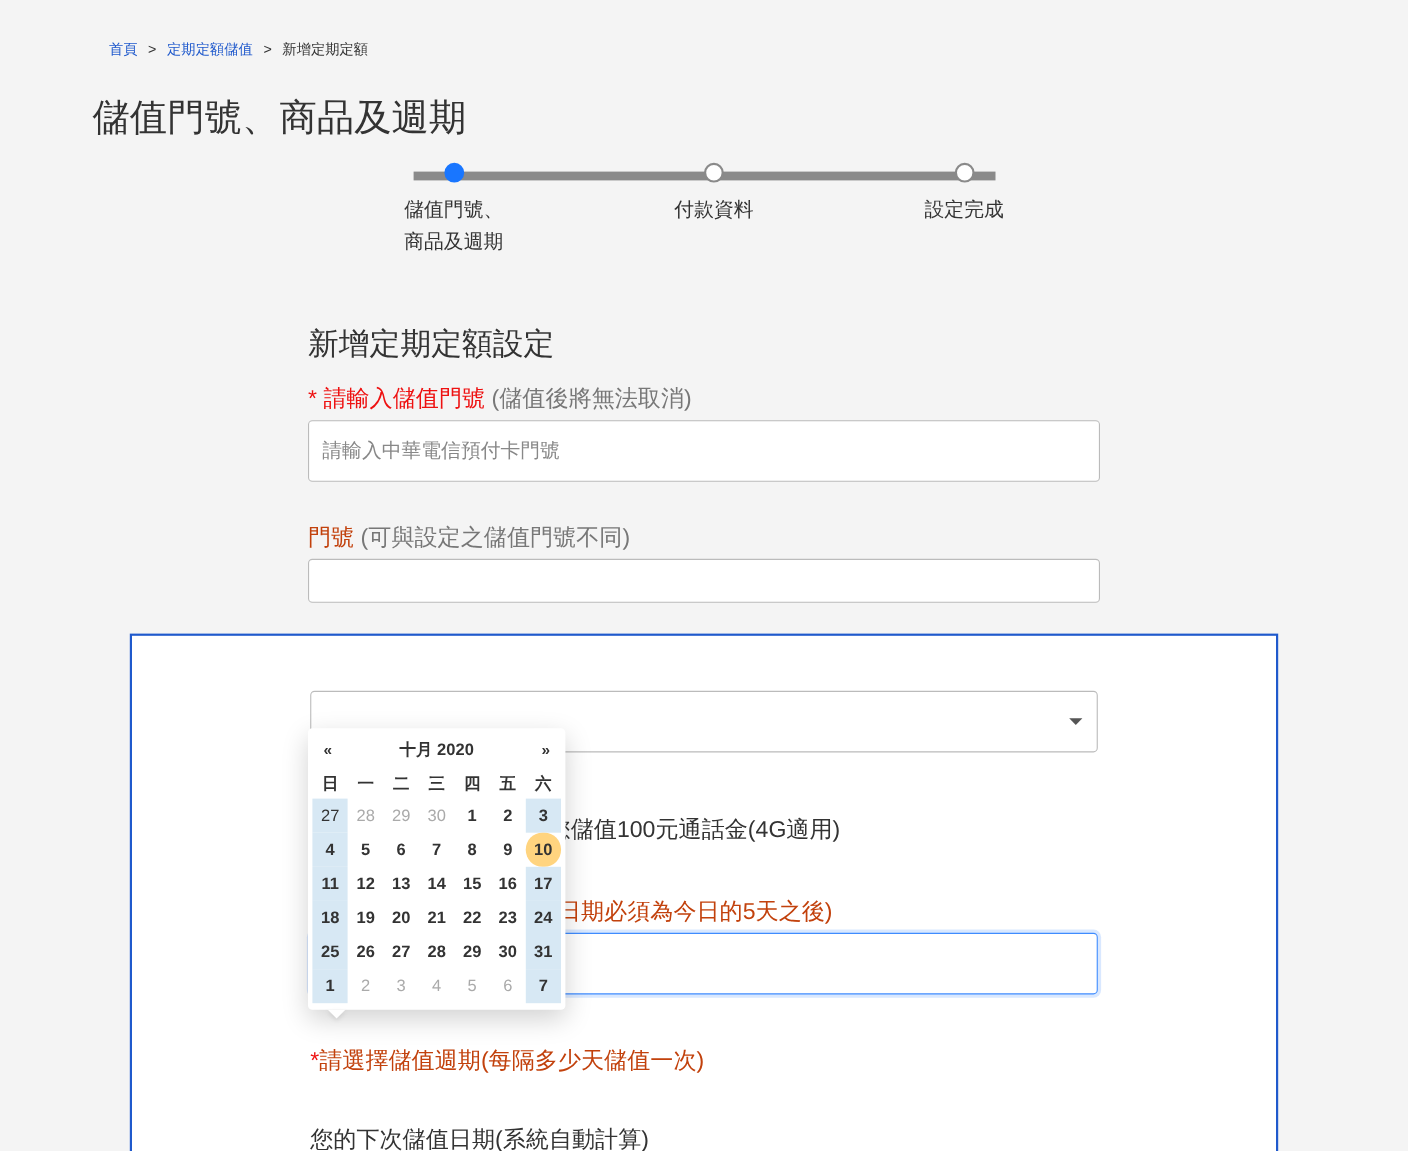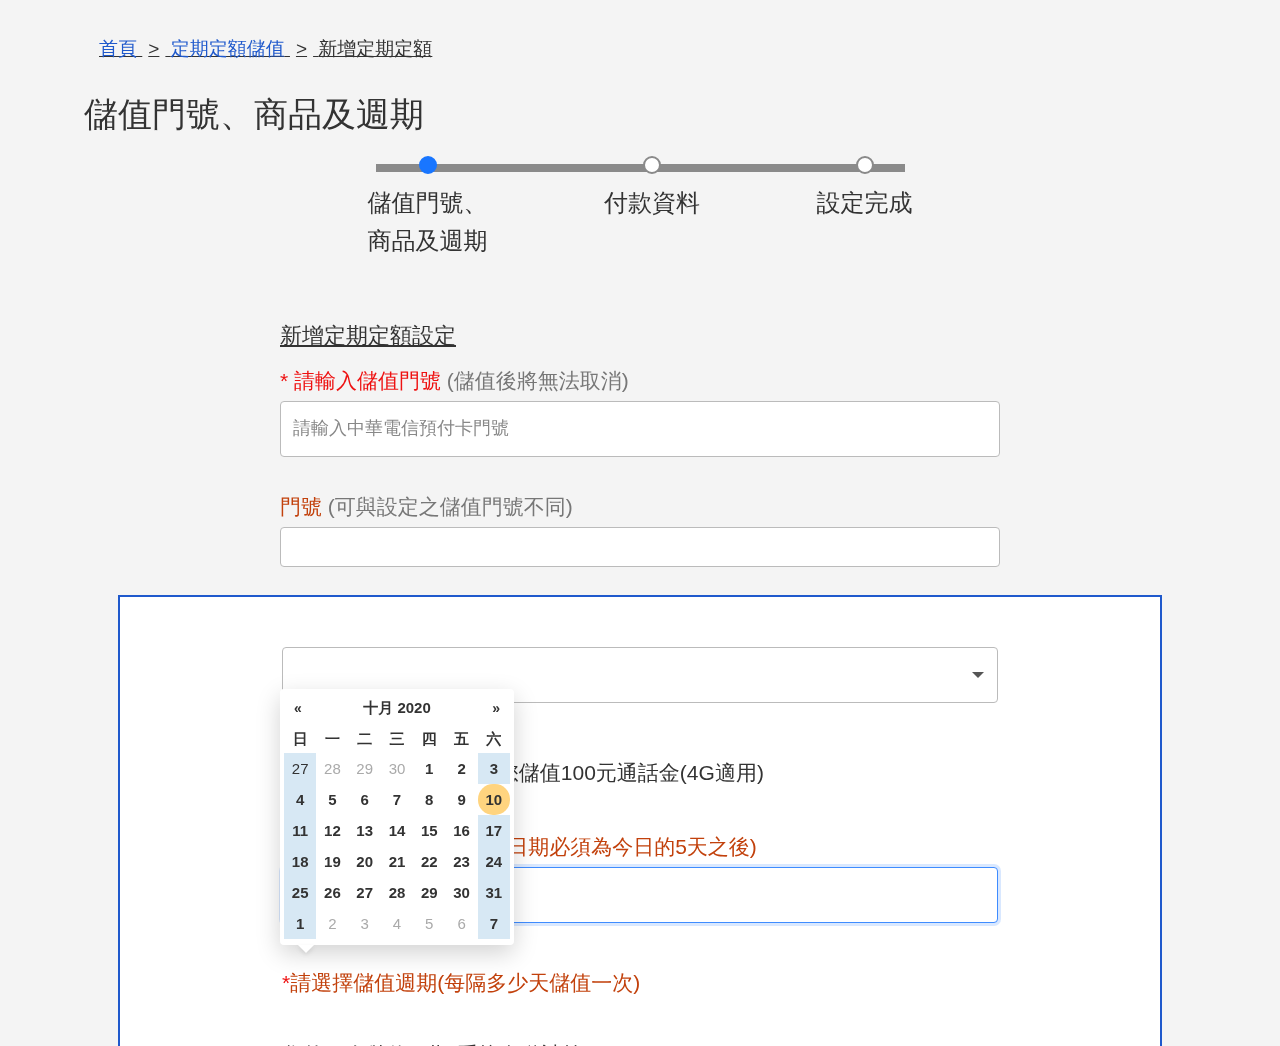--- a/index.html
+++ b/index.html
@@ -5,22 +5,21 @@
   * { box-sizing: border-box; margin: 0; padding: 0; }
   body {
     font-family: -apple-system, BlinkMacSystemFont, "Segoe UI", "Microsoft JhengHei", "PingFang TC", sans-serif;
     background: #f4f4f4;
     width: 1280px;
     color: #333;
   }
   .page { padding: 0 84px 40px 84px; }
   .breadcrumb {
     padding: 36px 15px 30px;
-    font-size: 19px;
-    text-decoration: underline;
+    font-size: 13px;
   }
   .breadcrumb a { color: #1f59cc; text-decoration: none; }
   .breadcrumb .sep { color: #333; margin: 0 6px; }
   .breadcrumb .current { color: #333; }
 
   .hero-title {
     text-align: left;
     font-size: 34px;
     font-weight: 400;
     color: #333;
@@ -46,35 +45,34 @@
     z-index: 0;
   }
   .step { display: flex; flex-direction: column; align-items: center; position: relative; z-index: 1; }
   .step .dot {
     width: 18px; height: 18px; border-radius: 50%;
     background: #fff; border: 2px solid #8a8a8a;
   }
   .step.active .dot { background: #1976ff; border-color: #1976ff; }
   .step-label {
     margin-top: 10px;
-    font-size: 24px;
+    font-size: 18px;
     text-align: center;
     line-height: 1.6;
     white-space: pre-line;
   }
   .step:first-child .step-label { text-align: left; }
   .step:last-child .step-label { text-align: right; }
 
   .content { width: 720px; margin: 0 auto; position: relative; }
 
   .section-title {
-    font-size: 22px;
+    font-size: 28px;
     font-weight: 400;
     margin-bottom: 12px;
-    text-decoration: underline;
   }
   .label-row { font-size: 21px; margin-bottom: 6px; margin-top: 16px; }
   .req { color: #e11; }
   .lbl-main { color: #e11; }
   .lbl-note { color: #777; text-align: center; }
   .lbl-dark { color: #c2410c; }
 
   .input, .select {
     width: 100%;
     height: 56px;

